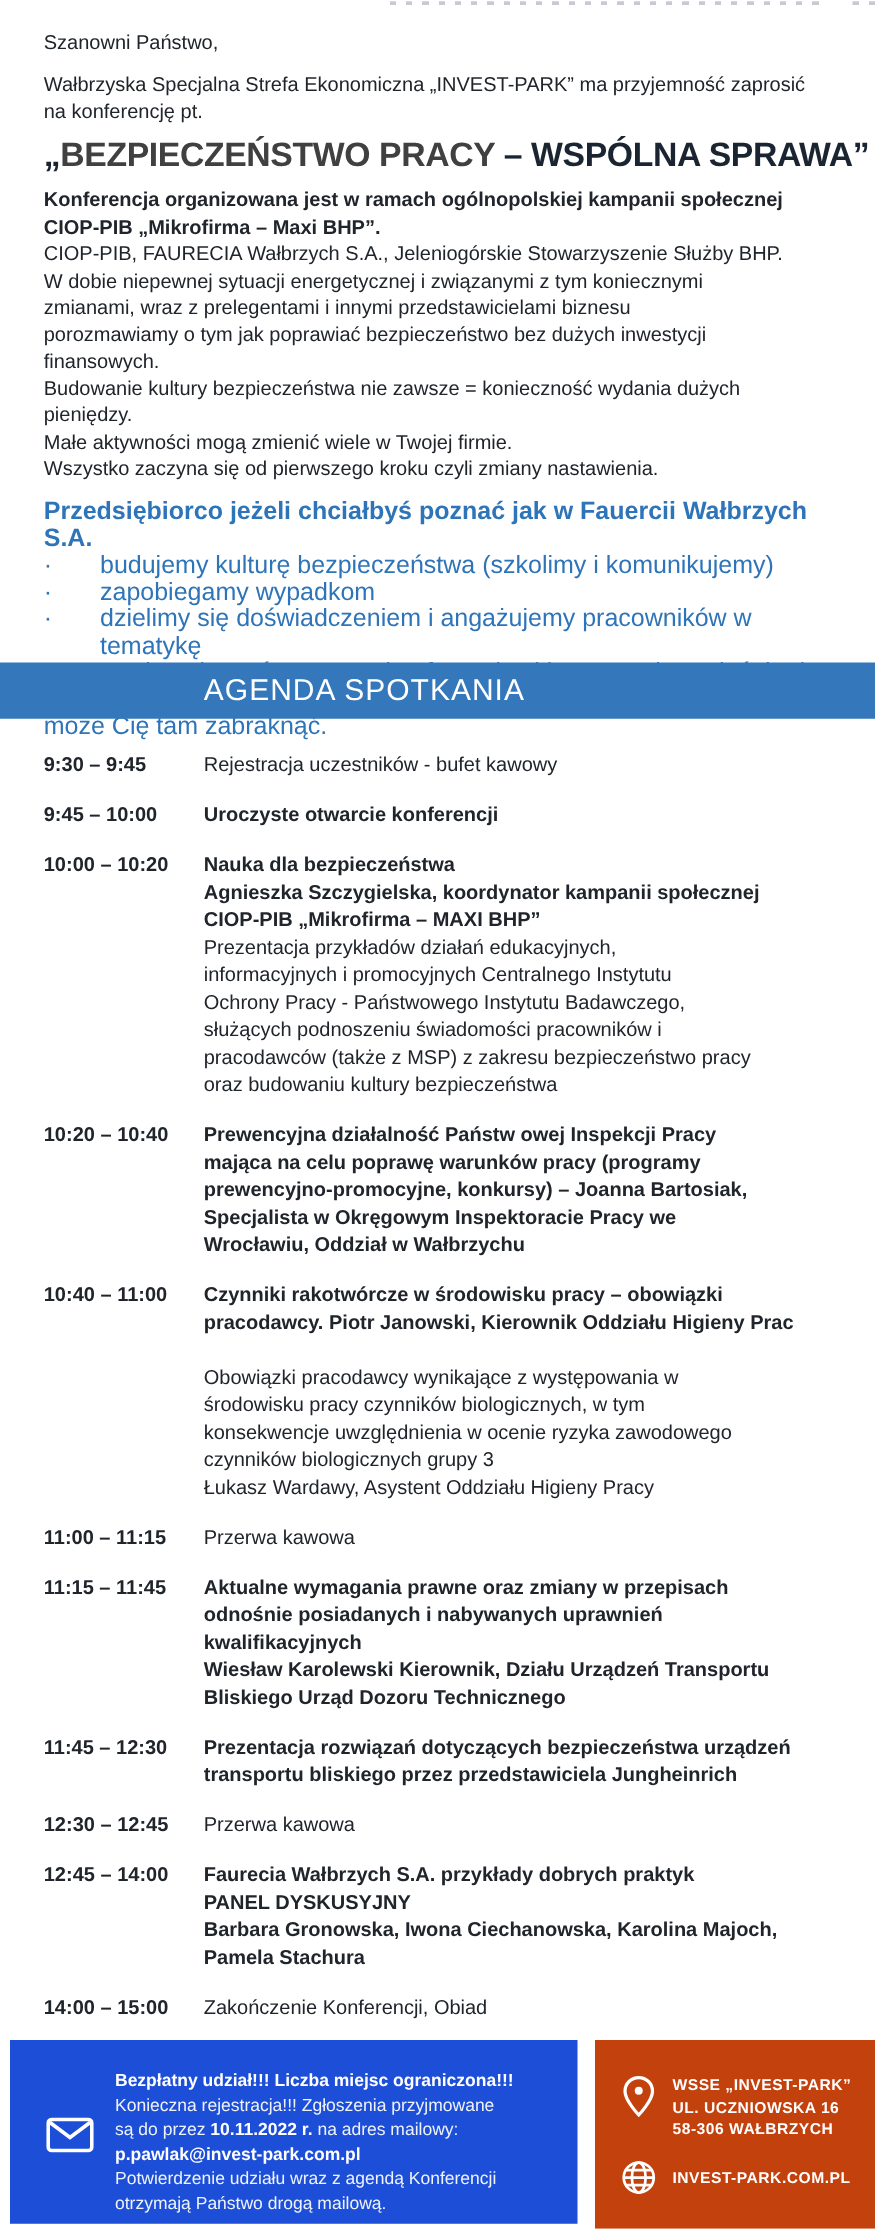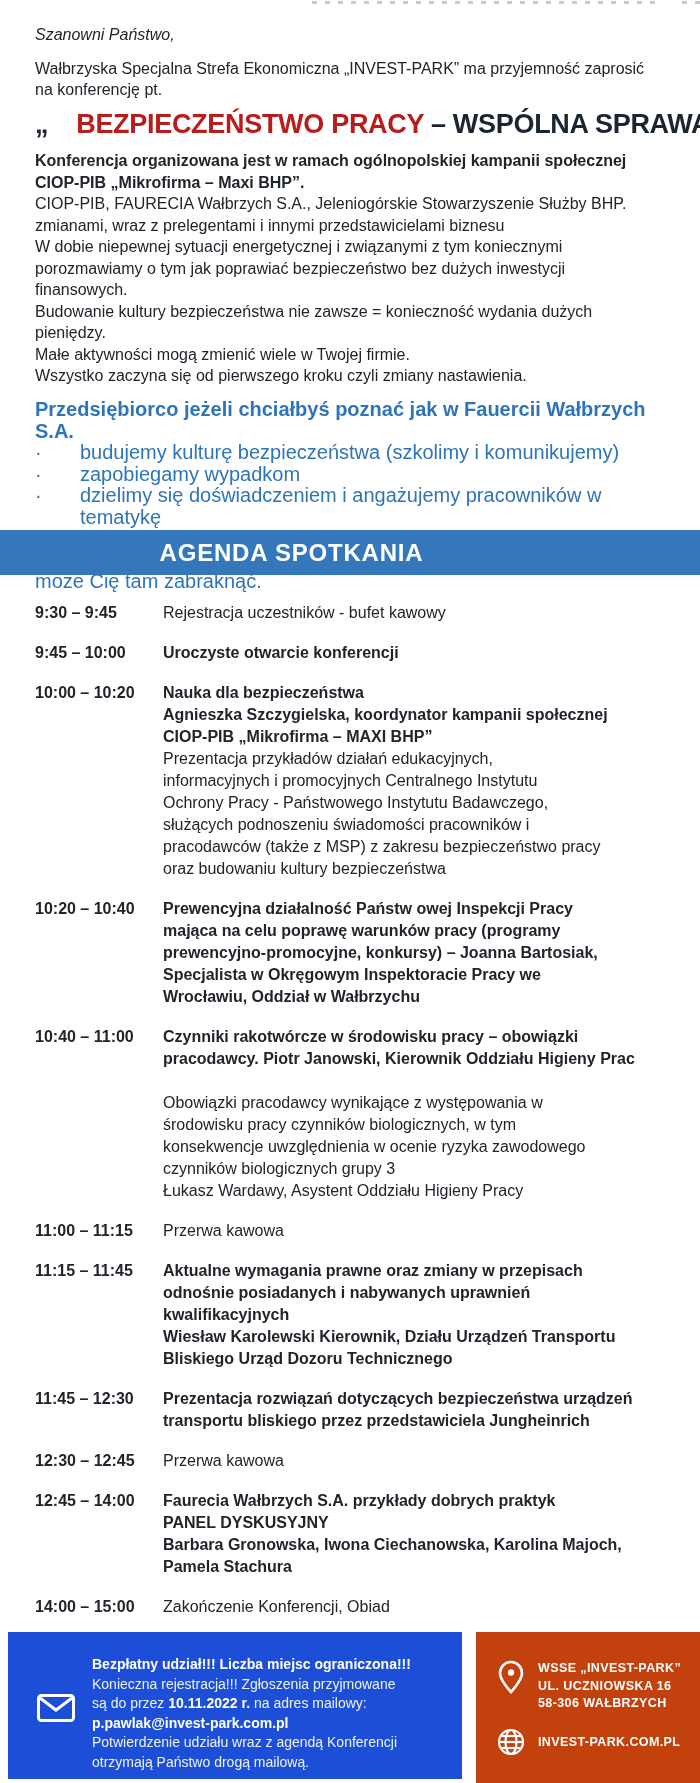--- a/index.html
+++ b/index.html
@@ -10,38 +10,38 @@
     font-family:"Liberation Sans","DejaVu Sans",sans-serif;
     color:#20242b;
   }
   
   .top-dashes { position:absolute; top:1px; height:3px;
     background-image:repeating-linear-gradient(90deg,#c7cbd1 0 5px,transparent 5px 13px); }
   .top-dashes.a { left:312px; width:350px; }
   .top-dashes.b { left:682px; width:18px; }
 
   .header { position:absolute; left:35px; right:30px; top:0; font-size:16px; line-height:21.5px; }
-  .greeting { margin-top:24px;font-style:italic; }
+  .greeting { margin-top:24px; }
   .intro { margin-top:12px; }
   .title { margin-top:13px; font-size:27px; font-weight:bold; letter-spacing:-0.3px;
            white-space:nowrap; color:#1b2531; }
-  .title .blue { color:#b91c1c;margin-left:28px; }
+  .title .blue { color:#404040; }
   .lead { margin-top:15px; }
   .line.bold { font-weight:bold; }
   .line.blank { height:21.5px; }
 
   .invite { position:absolute; left:35px; right:30px; top:399px;
             font-size:20px; line-height:21.5px; color:#2e74b8; }
   .invite .heading { font-weight:bold; }
   .bullet-row { display:flex; }
   .bullet-dot { width:45px; flex:none; }
 
   .banner { position:absolute; left:0; top:530px; width:700px; height:45px;
             background:#3478bb; color:#ffffff; text-align:center;
-            font-size:24px; font-weight:bold; letter-spacing:0.8px;
+            font-size:24px; font-weight:normal; letter-spacing:0.8px;
             line-height:45px; padding-right:117px; }
 
   .agenda { position:absolute; left:35px; right:25px; top:602px; }
   .agenda-item { display:flex; margin-bottom:18px; font-size:16px; line-height:22px; }
   .agenda-time { width:128px; flex:none; font-weight:bold; }
   .agenda-lines { flex:1; }
   .agenda-lines .line.blank { height:22px; }
 
   .footer { position:absolute; left:0; top:1632px; width:700px; height:147px; }
   .footer-left { position:absolute; left:8px; top:0; width:454px; height:147px;
@@ -72,22 +72,22 @@
     <div class="greeting">Szanowni Państwo,</div>
     <div class="intro">
       <div class="line">Wałbrzyska Specjalna Strefa Ekonomiczna „INVEST-PARK” ma przyjemność zaprosić</div>
       <div class="line">na konferencję pt.</div>
     </div>
     <div class="title"><span>„</span><span class="blue">BEZPIECZEŃSTWO PRACY</span><span> – WSPÓLNA SPRAWA”</span></div>
     <div class="lead" id="lead-lines">
         <div class="line bold">Konferencja organizowana jest w ramach ogólnopolskiej kampanii społecznej</div>
         <div class="line bold">CIOP-PIB „Mikrofirma – Maxi BHP”.</div>
         <div class="line">CIOP-PIB, FAURECIA Wałbrzych S.A., Jeleniogórskie Stowarzyszenie Służby BHP.</div>
+        <div class="line">W dobie niepewnej sytuacji energetycznej i związanymi z tym koniecznymi</div>
         <div class="line">zmianami,  wraz z prelegentami i innymi przedstawicielami biznesu</div>
-        <div class="line">W dobie niepewnej sytuacji energetycznej i związanymi z tym koniecznymi</div>
         <div class="line">porozmawiamy o tym jak poprawiać bezpieczeństwo bez dużych inwestycji</div>
         <div class="line">finansowych.</div>
         <div class="line">Budowanie kultury bezpieczeństwa nie zawsze = konieczność wydania dużych</div>
         <div class="line">pieniędzy.</div>
         <div class="line">Małe aktywności mogą zmienić wiele w Twojej firmie.</div>
         <div class="line">Wszystko zaczyna się od pierwszego kroku czyli zmiany nastawienia.</div>
       </div>
   </div>
 
   <div class="invite">

